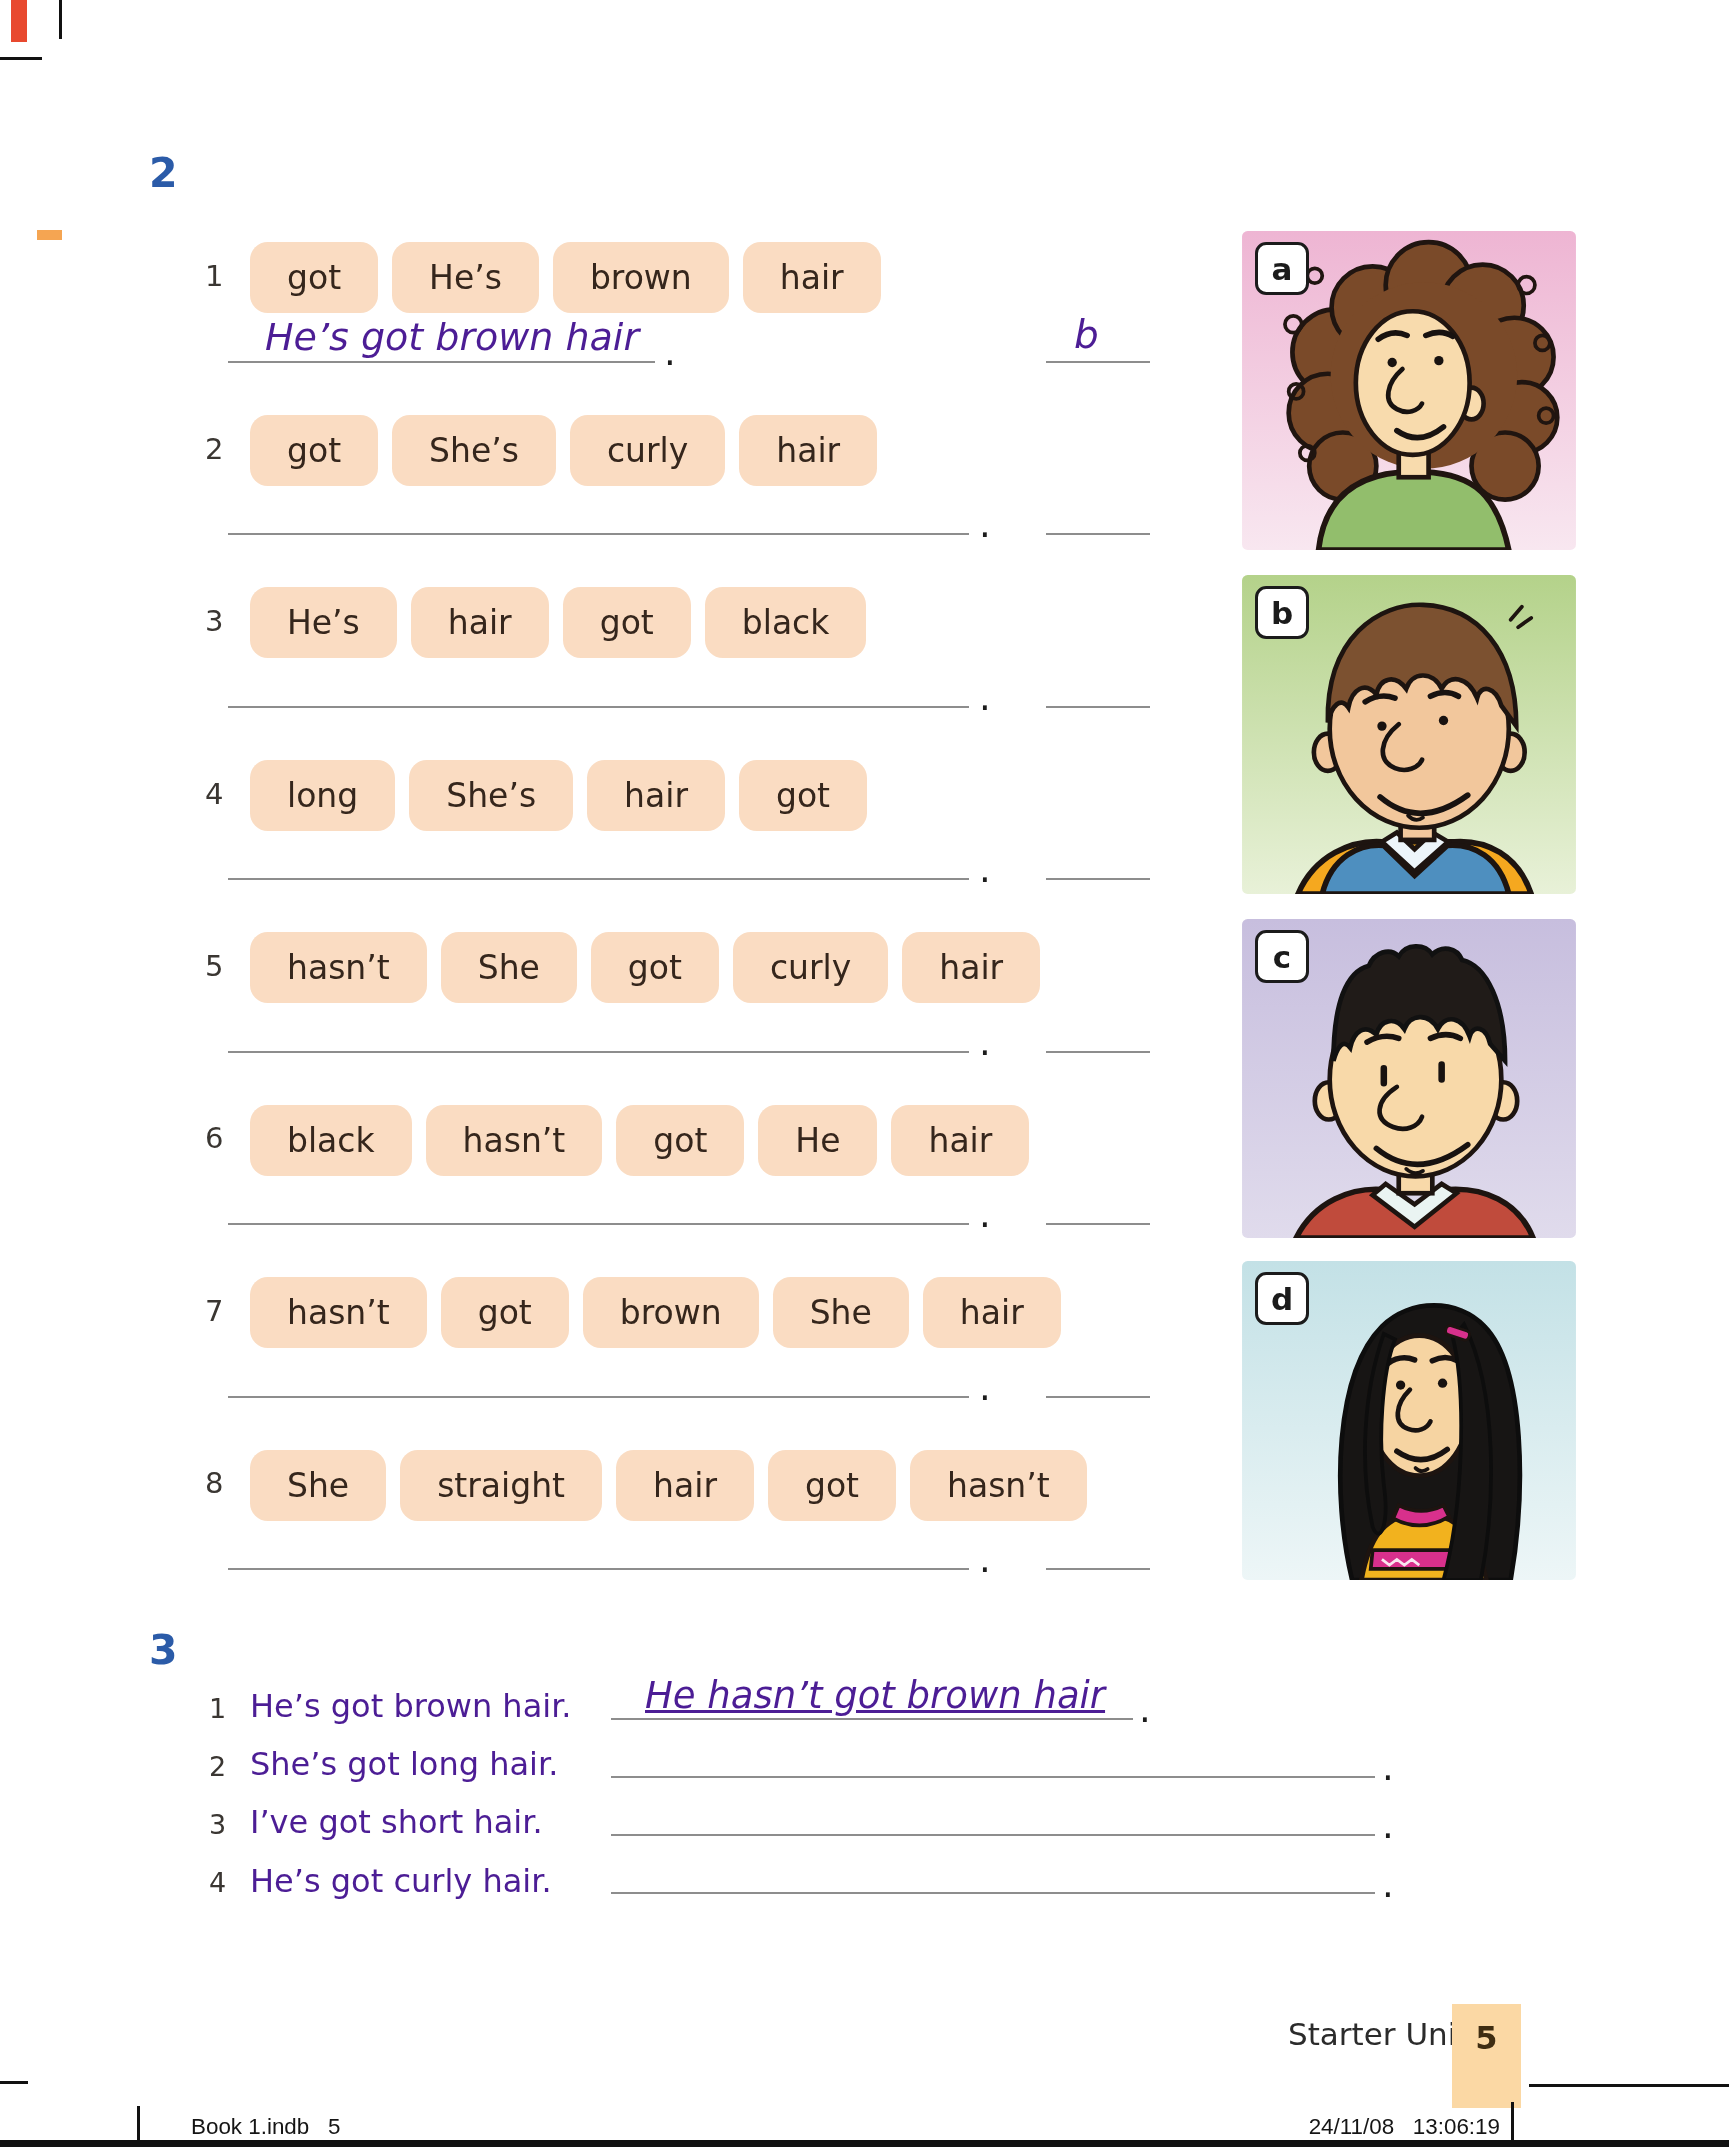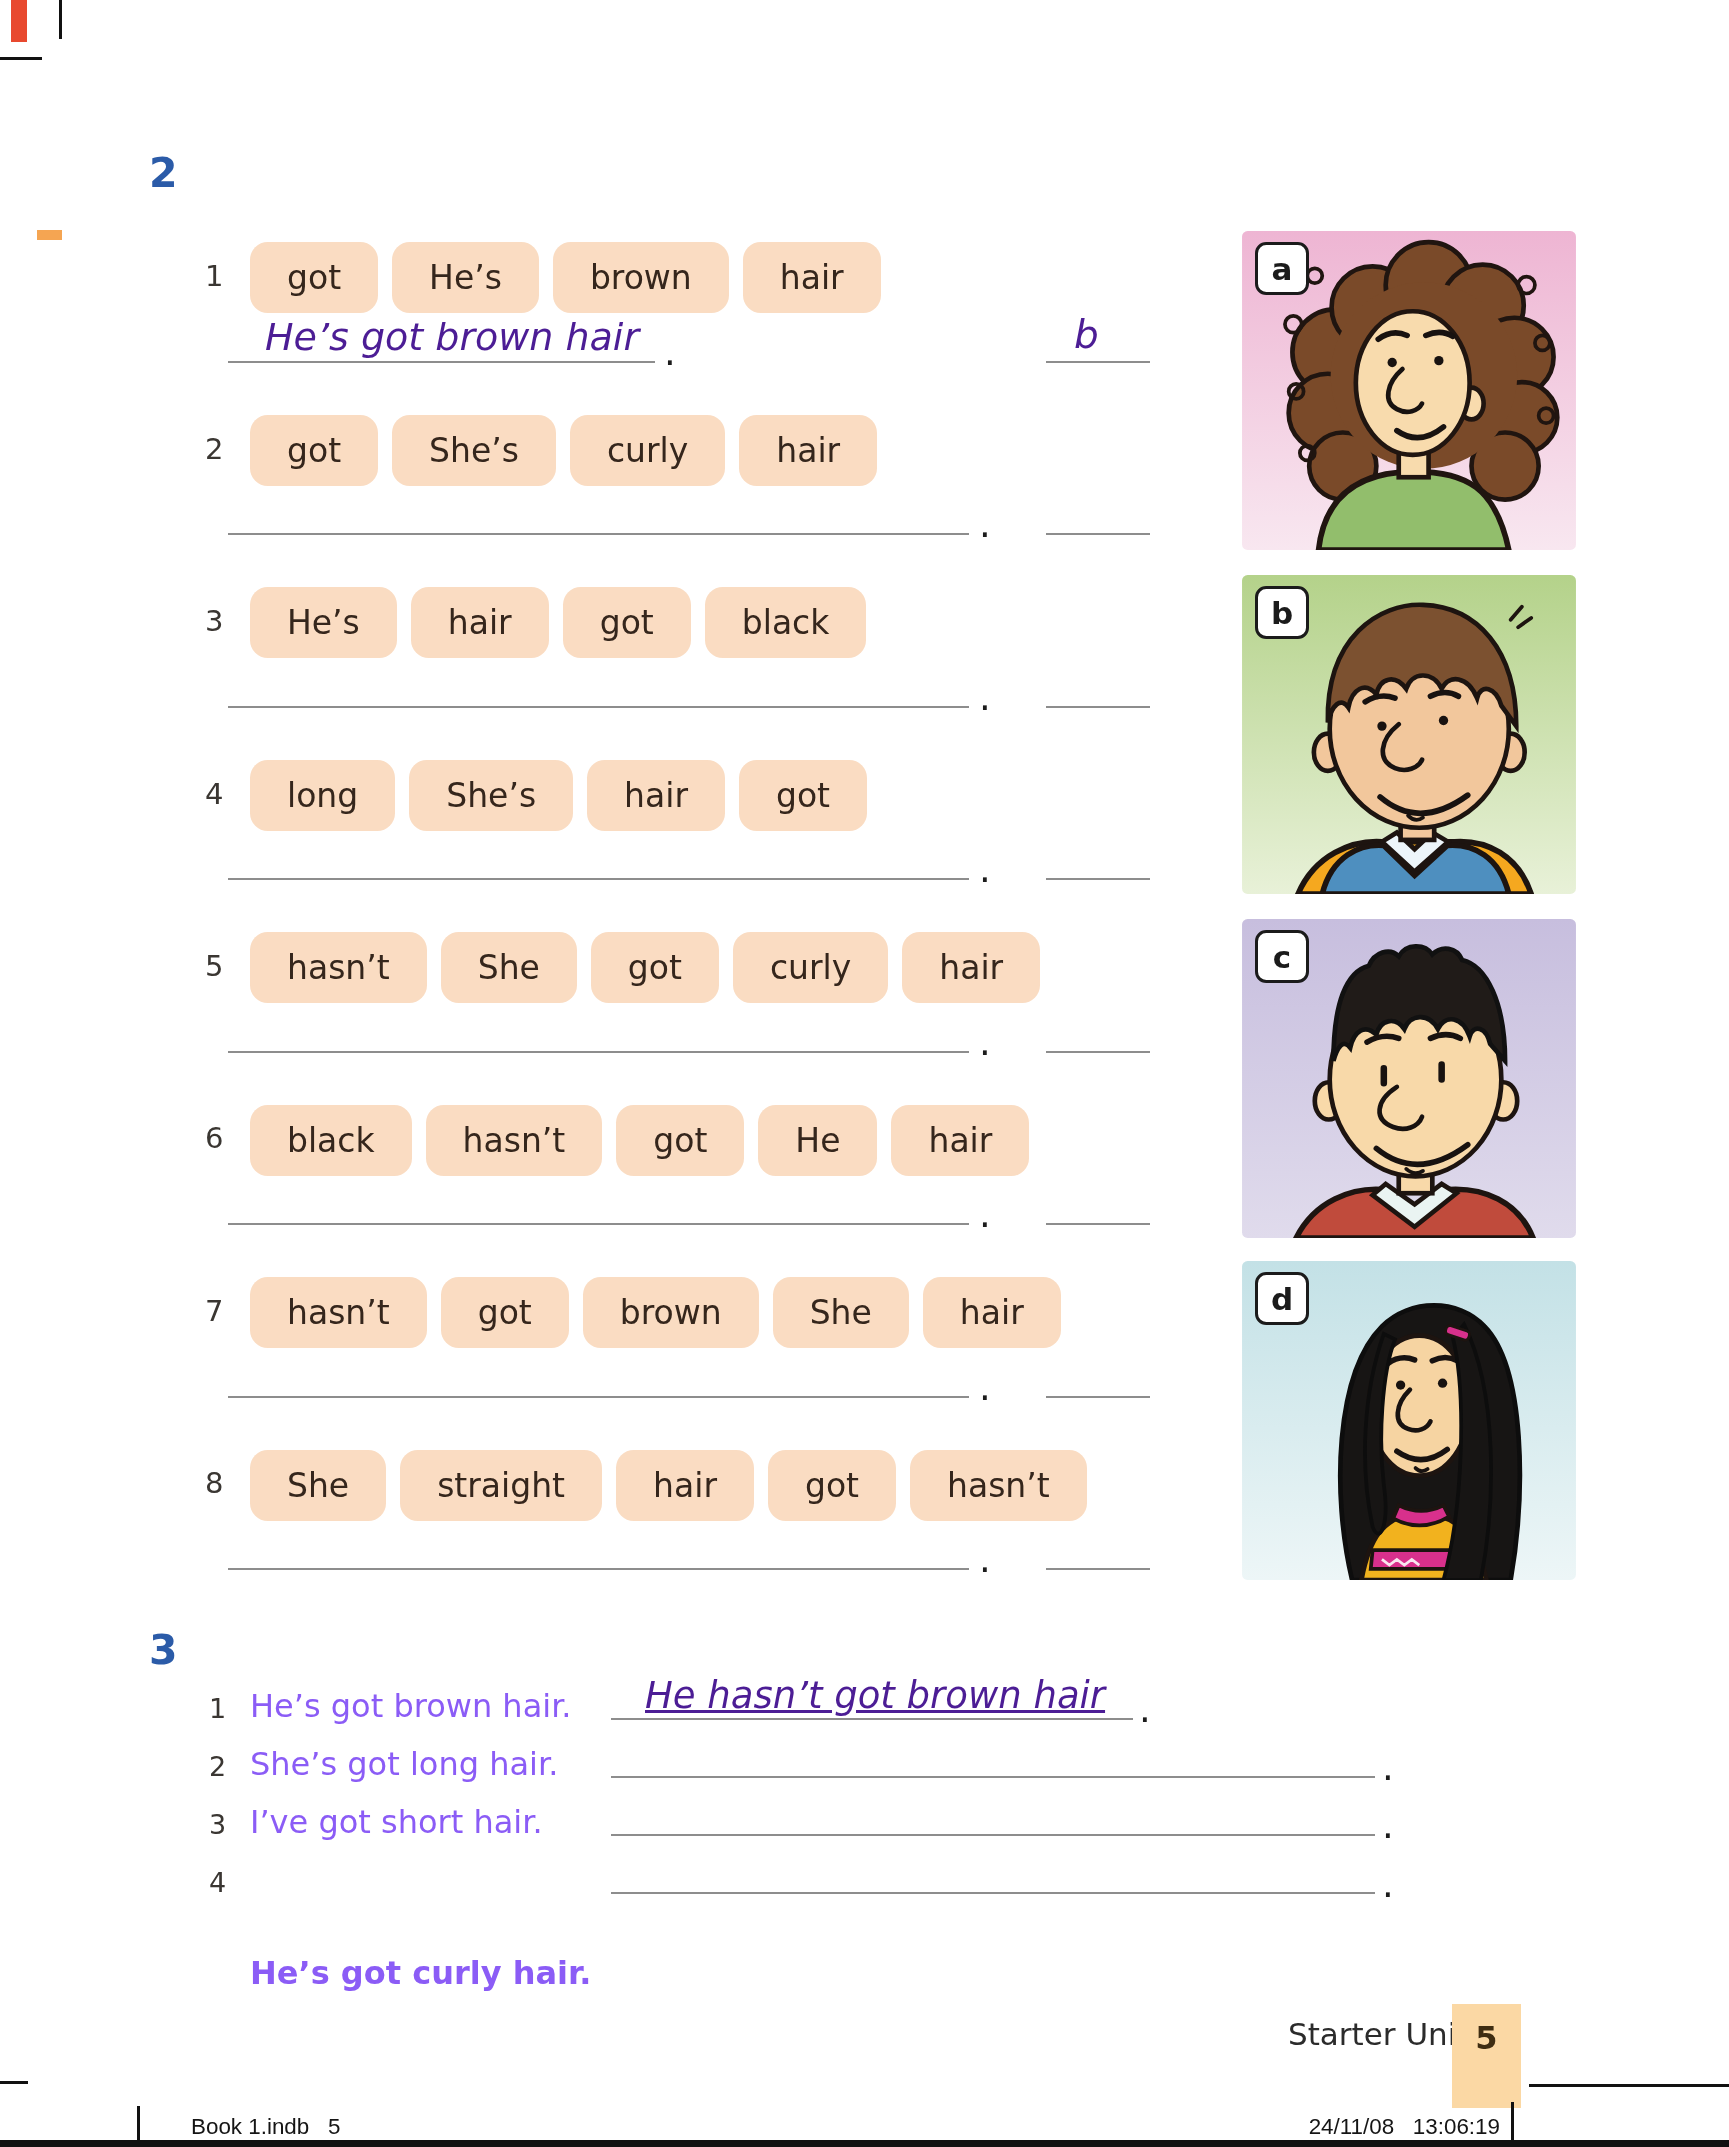--- a/index.html
+++ b/index.html
@@ -18,21 +18,21 @@
   .line{height:1.9px;background:#8D8D8D;}
   .dot{font-size:37px;color:#1C1C1C;}
   .hand{font-style:italic;color:#4c1d95;white-space:nowrap;}
   
   .portrait{left:1242px;width:334px;height:319px;border-radius:5.6px;overflow:hidden;}
   .portrait svg{display:block;width:100%;height:100%;}
   .pic-label{position:absolute;left:13px;top:11.2px;width:48px;height:47px;background:#fff;
              border:3.7px solid #1B1B1B;border-radius:11.2px;display:flex;align-items:center;
              justify-content:center;font-size:31px;font-weight:bold;color:#1B1B1B;}
   
-  .sent{font-size:32px;color:#8b5cf6;white-space:nowrap;}
+  .sent{font-size:32px;color:#4c1d95;white-space:nowrap;}
   .sent-num{font-size:27px;color:#3A3632;}
   
   .footer-label{font-size:31px;color:#2B2B2B;}
   .page-badge{left:1452px;top:2004px;width:69px;height:104px;background:#FBD8A4;
               display:flex;justify-content:center;}
   .page-badge span{font-size:32px;font-weight:bold;color:#3F2D12;margin-top:15px;}
   
   .mark{background:#111;}
   .print-text{font-family:"Liberation Sans",sans-serif;font-size:22.4px;color:#151515;white-space:pre;}
 </style>
@@ -288,21 +288,21 @@
   <div class="abs sent" style="left:250px;top:1745px;">She’s got long hair.</div>
   <div class="abs line" style="left:611px;top:1776px;width:764px;"></div>
   <div class="abs dot" style="left:1382px;top:1746px;">.</div>
 
   <div class="abs sent-num" style="left:209px;top:1809px;">3</div>
   <div class="abs sent" style="left:250px;top:1803px;">I’ve got short hair.</div>
   <div class="abs line" style="left:611px;top:1834px;width:764px;"></div>
   <div class="abs dot" style="left:1382px;top:1804px;">.</div>
 
   <div class="abs sent-num" style="left:209px;top:1867px;">4</div>
-  <div class="abs sent" style="left:250px;top:1954px;font-weight:bold;">He’s got curly hair.</div>
+  <div class="abs sent" style="left:250px;top:1862px;">He’s got curly hair.</div>
   <div class="abs line" style="left:611px;top:1892px;width:764px;"></div>
   <div class="abs dot" style="left:1382px;top:1863px;">.</div>
 
   <div class="abs footer-label" style="left:1288px;top:2016px;">Starter Unit</div>
   <div class="abs page-badge">
     <span>5</span>
   </div>
 
   <div class="abs mark" style="left:0;top:2081px;width:28px;height:2.8px;"></div>
   <div class="abs mark" style="left:137px;top:2106px;width:2.8px;height:42px;"></div>

